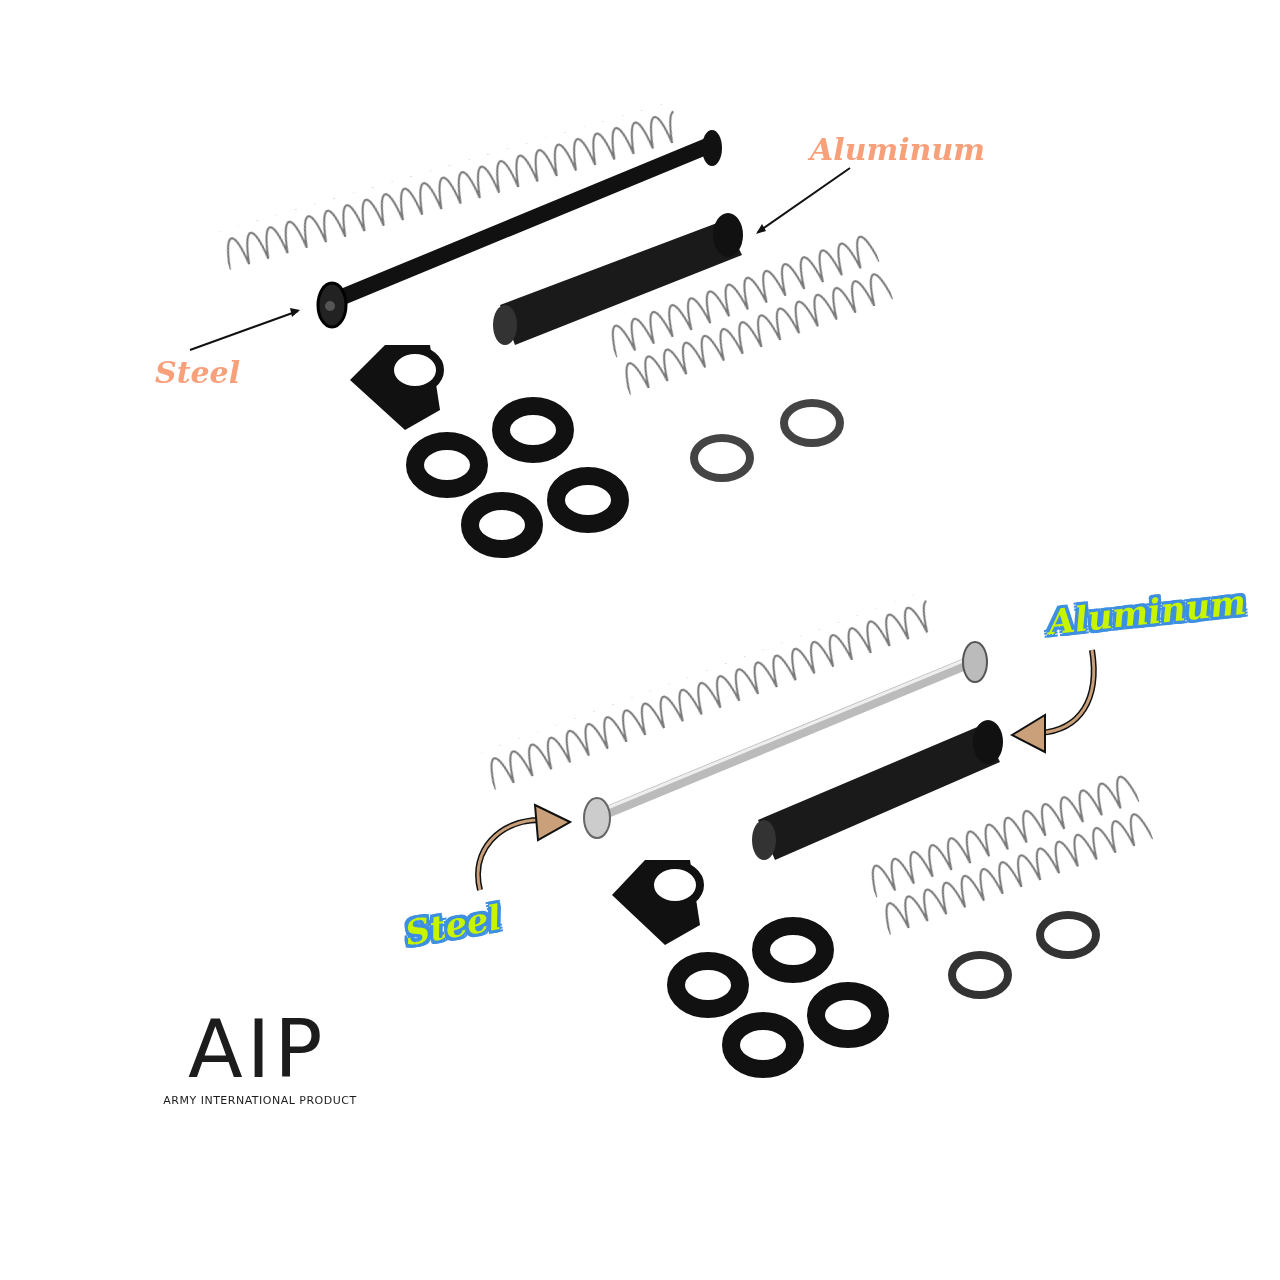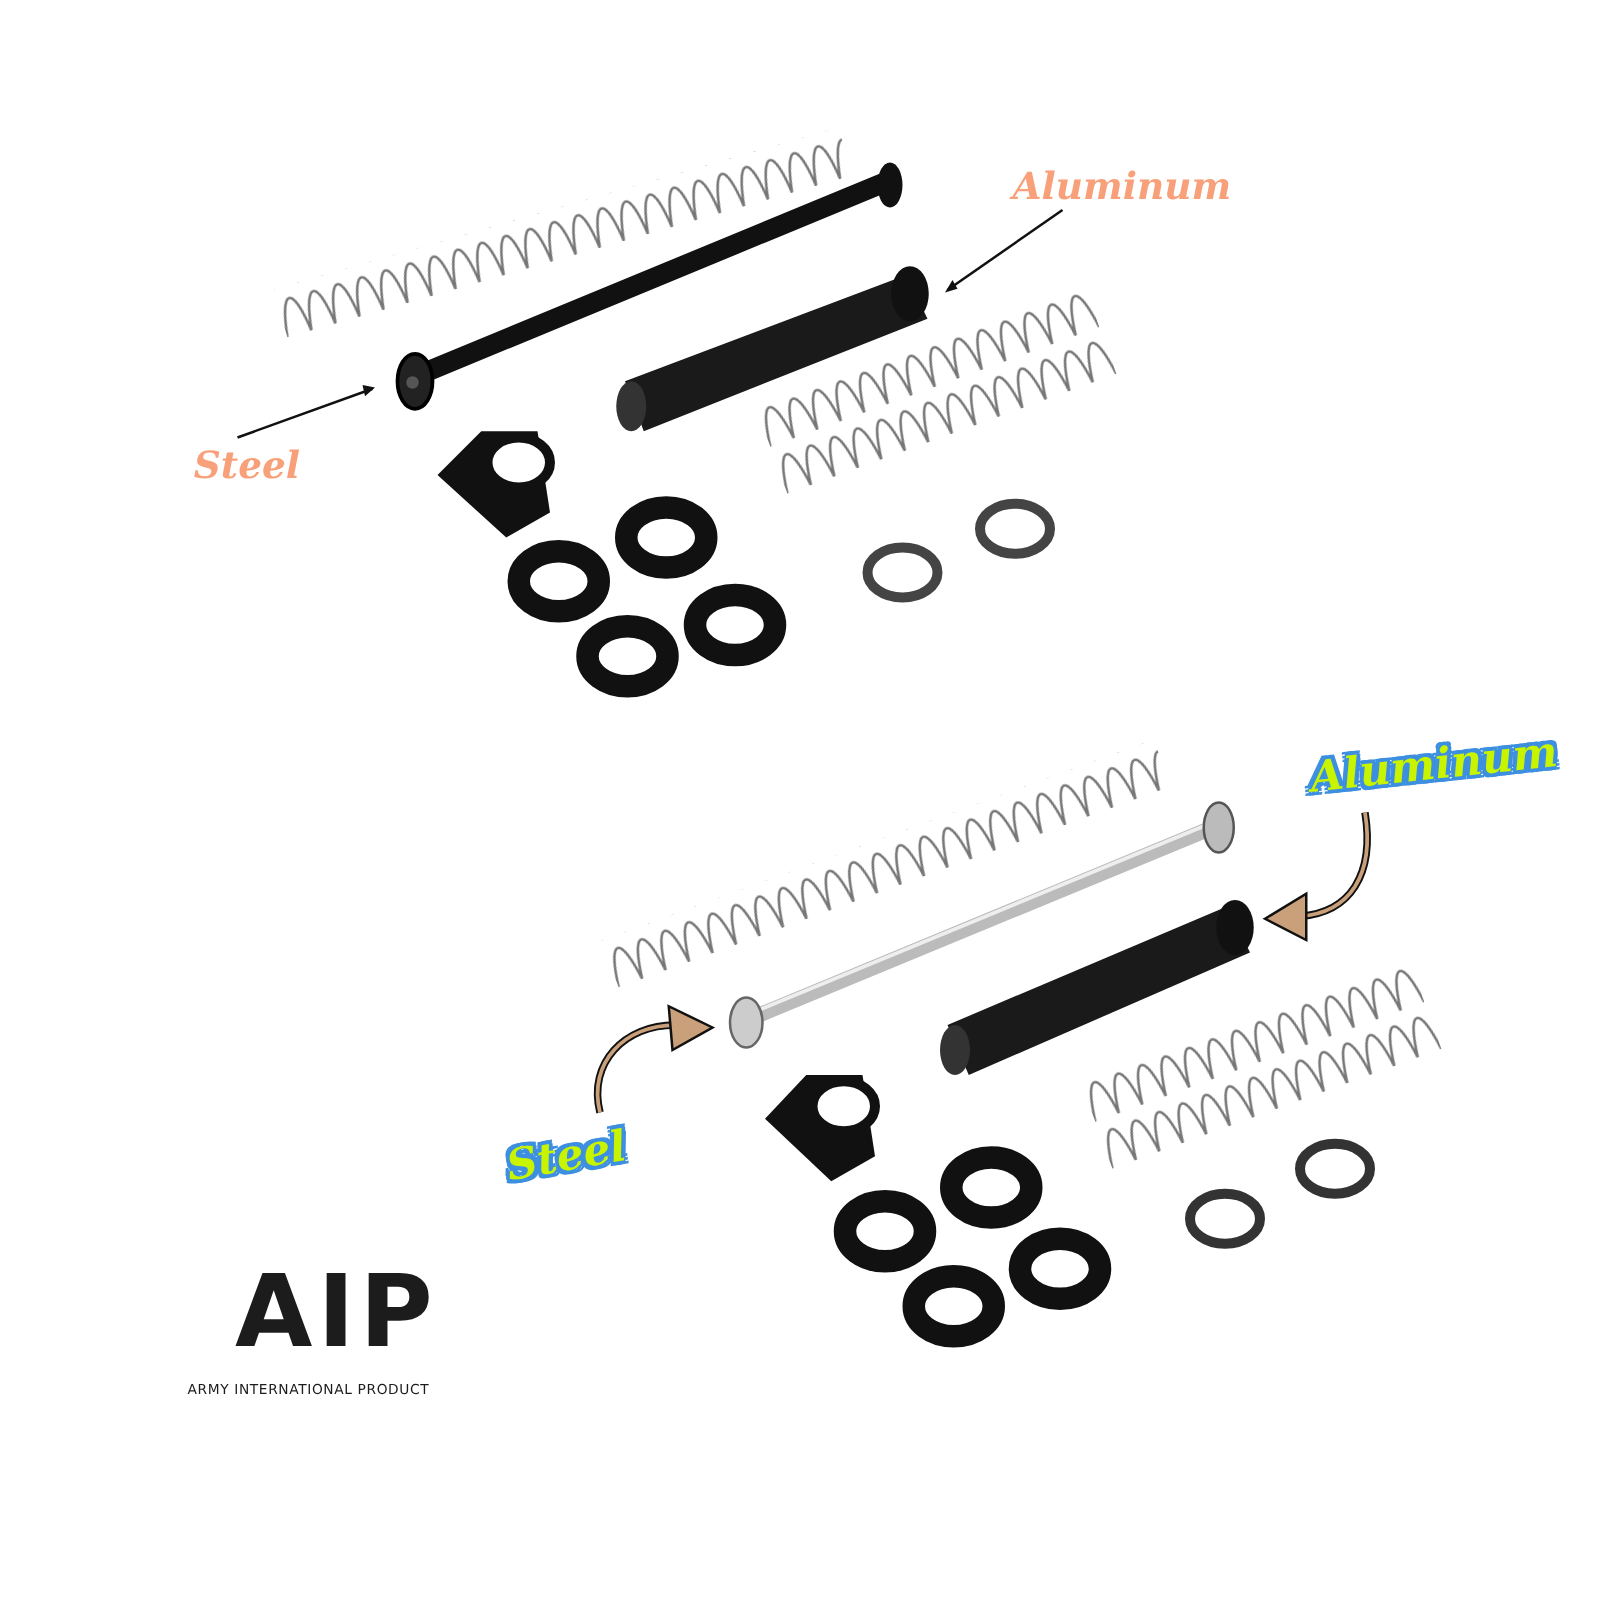--- a/index.html
+++ b/index.html
@@ -107,15 +107,15 @@
   <polygon points="1012,735 1045,715 1045,752" fill="#c9a07a" stroke="#111" stroke-width="2"></polygon>
 </svg>
 
 <div class="abs label-script label-top" style="left:810px;top:132px;">Aluminum</div>
 <div class="abs label-script label-top" style="left:155px;top:355px;">Steel</div>
 
 <div class="abs label-script label-bottom" style="left:1048px;top:592px;transform:rotate(-6deg);">Aluminum</div>
 <div class="abs label-script label-bottom" style="left:405px;top:905px;transform:rotate(-10deg);">Steel</div>
 
 <div class="abs" style="left:150px;top:1010px;width:220px;">
-  <div class="logo-mark" style="margin-left:38px;line-height:80px;font-weight:bold;">AIP</div>
-  <div class="logo-sub" style="margin-top:15px;">ARMY INTERNATIONAL PRODUCT</div>
+  <div class="logo-mark" style="margin-left:38px;line-height:80px;">AIP</div>
+  <div class="logo-sub" style="margin-top:4px;text-align:center;">ARMY INTERNATIONAL PRODUCT</div>
 </div>
 
 </body></html>

